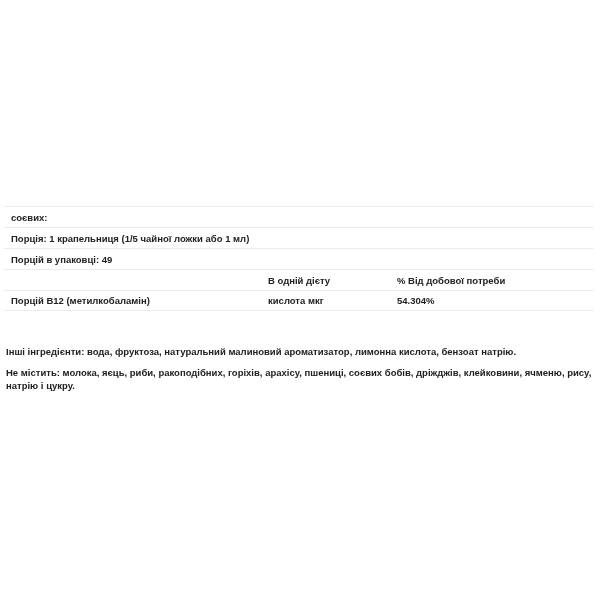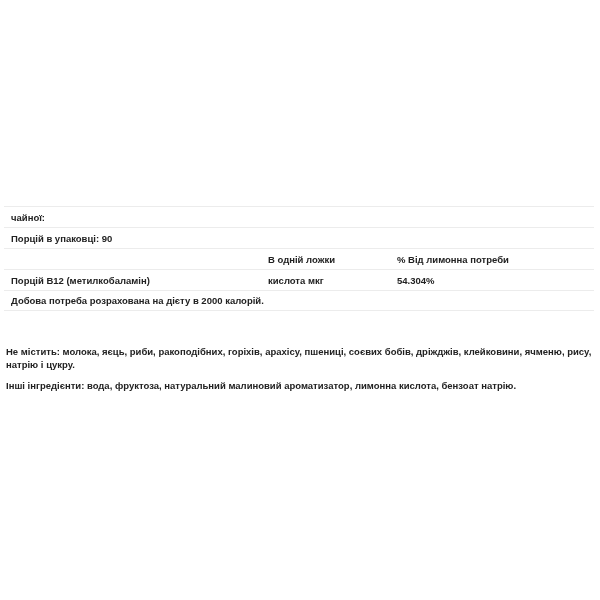--- a/index.html
+++ b/index.html
@@ -25,36 +25,36 @@
     position: absolute; left: 6px; top: 345px; width: 590px;
     font-size: 9.5px; font-weight: bold; line-height: 13px;
   }
   .notes p { margin: 0 0 8px 0; }
 </style>
 </head>
 <body>
 
 <div class="facts">
   <div class="row">
-    <span class="full">чайної:</span>
+    <span class="full">соєвих:</span>
   </div>
   <div class="row">
-    <span class="full">Порцій в упаковці: 90</span>
+    <span class="full">Порція: 1 крапельниця (1/5 чайної ложки або 1 мл)</span>
+  </div>
+  <div class="row">
+    <span class="full">Порцій в упаковці: 49</span>
   </div>
   <div class="row">
     <span class="c1"></span>
-    <span class="c2">В одній ложки</span>
-    <span class="c3">% Від лимонна потреби</span>
+    <span class="c2">В одній дієту</span>
+    <span class="c3">% Від добової потреби</span>
   </div>
   <div class="row">
     <span class="c1">Порцій B12 (метилкобаламін)</span>
     <span class="c2">кислота мкг</span>
     <span class="c3">54.304%</span>
   </div>
-  <div class="row">
-    <span class="full">Добова потреба розрахована на дієту в 2000 калорій.</span>
-  </div>
 </div>
 
 <div class="notes">
+  <p>Інші інгредієнти: вода, фруктоза, натуральний малиновий ароматизатор, лимонна кислота, бензоат натрію.</p>
   <p>Не містить: молока, яєць, риби, ракоподібних, горіхів, арахісу, пшениці, соєвих бобів, дріжджів, клейковини, ячменю, рису, натрію і цукру.</p>
-  <p>Інші інгредієнти: вода, фруктоза, натуральний малиновий ароматизатор, лимонна кислота, бензоат натрію.</p>
 </div>
 
 </body></html>

